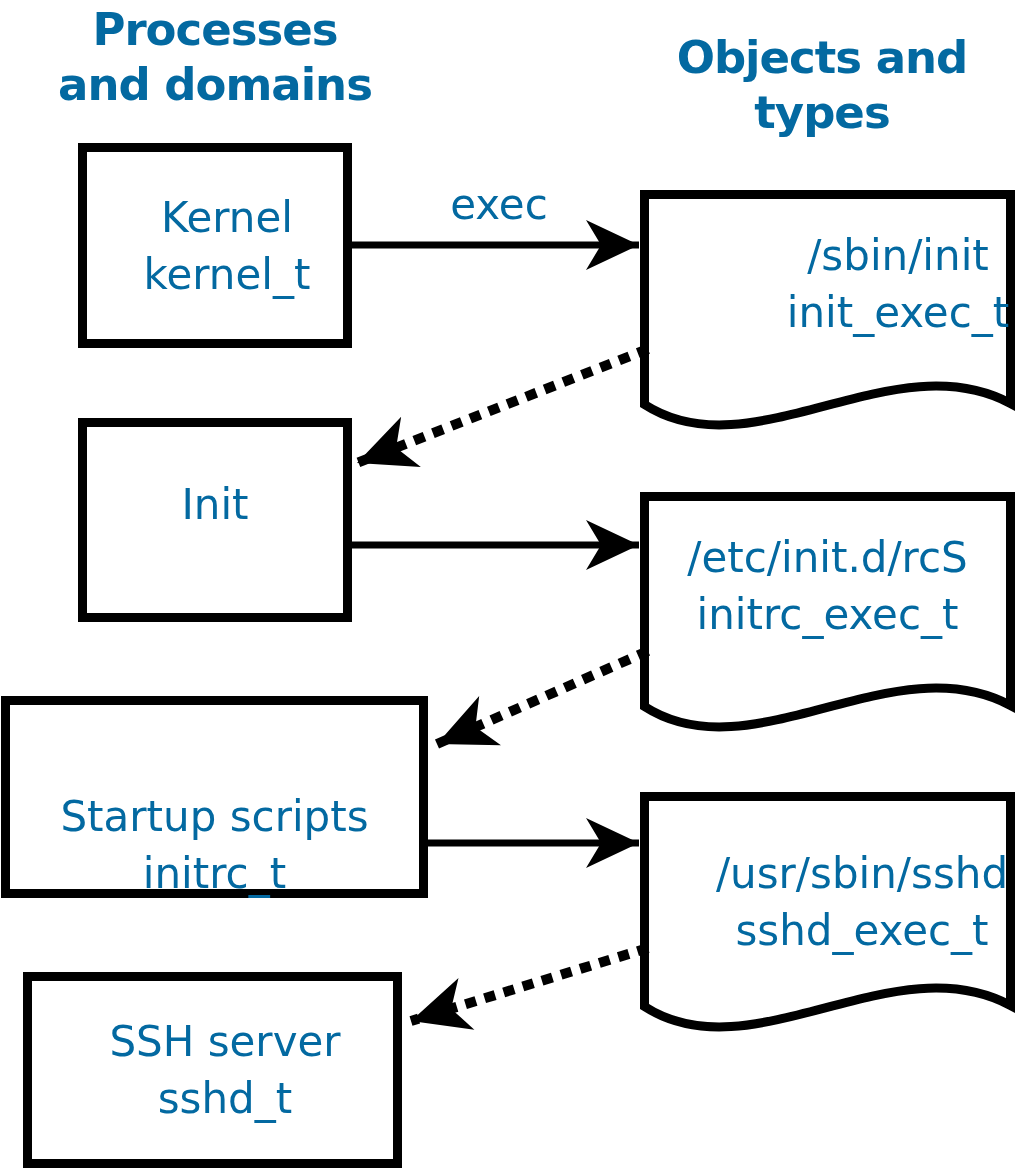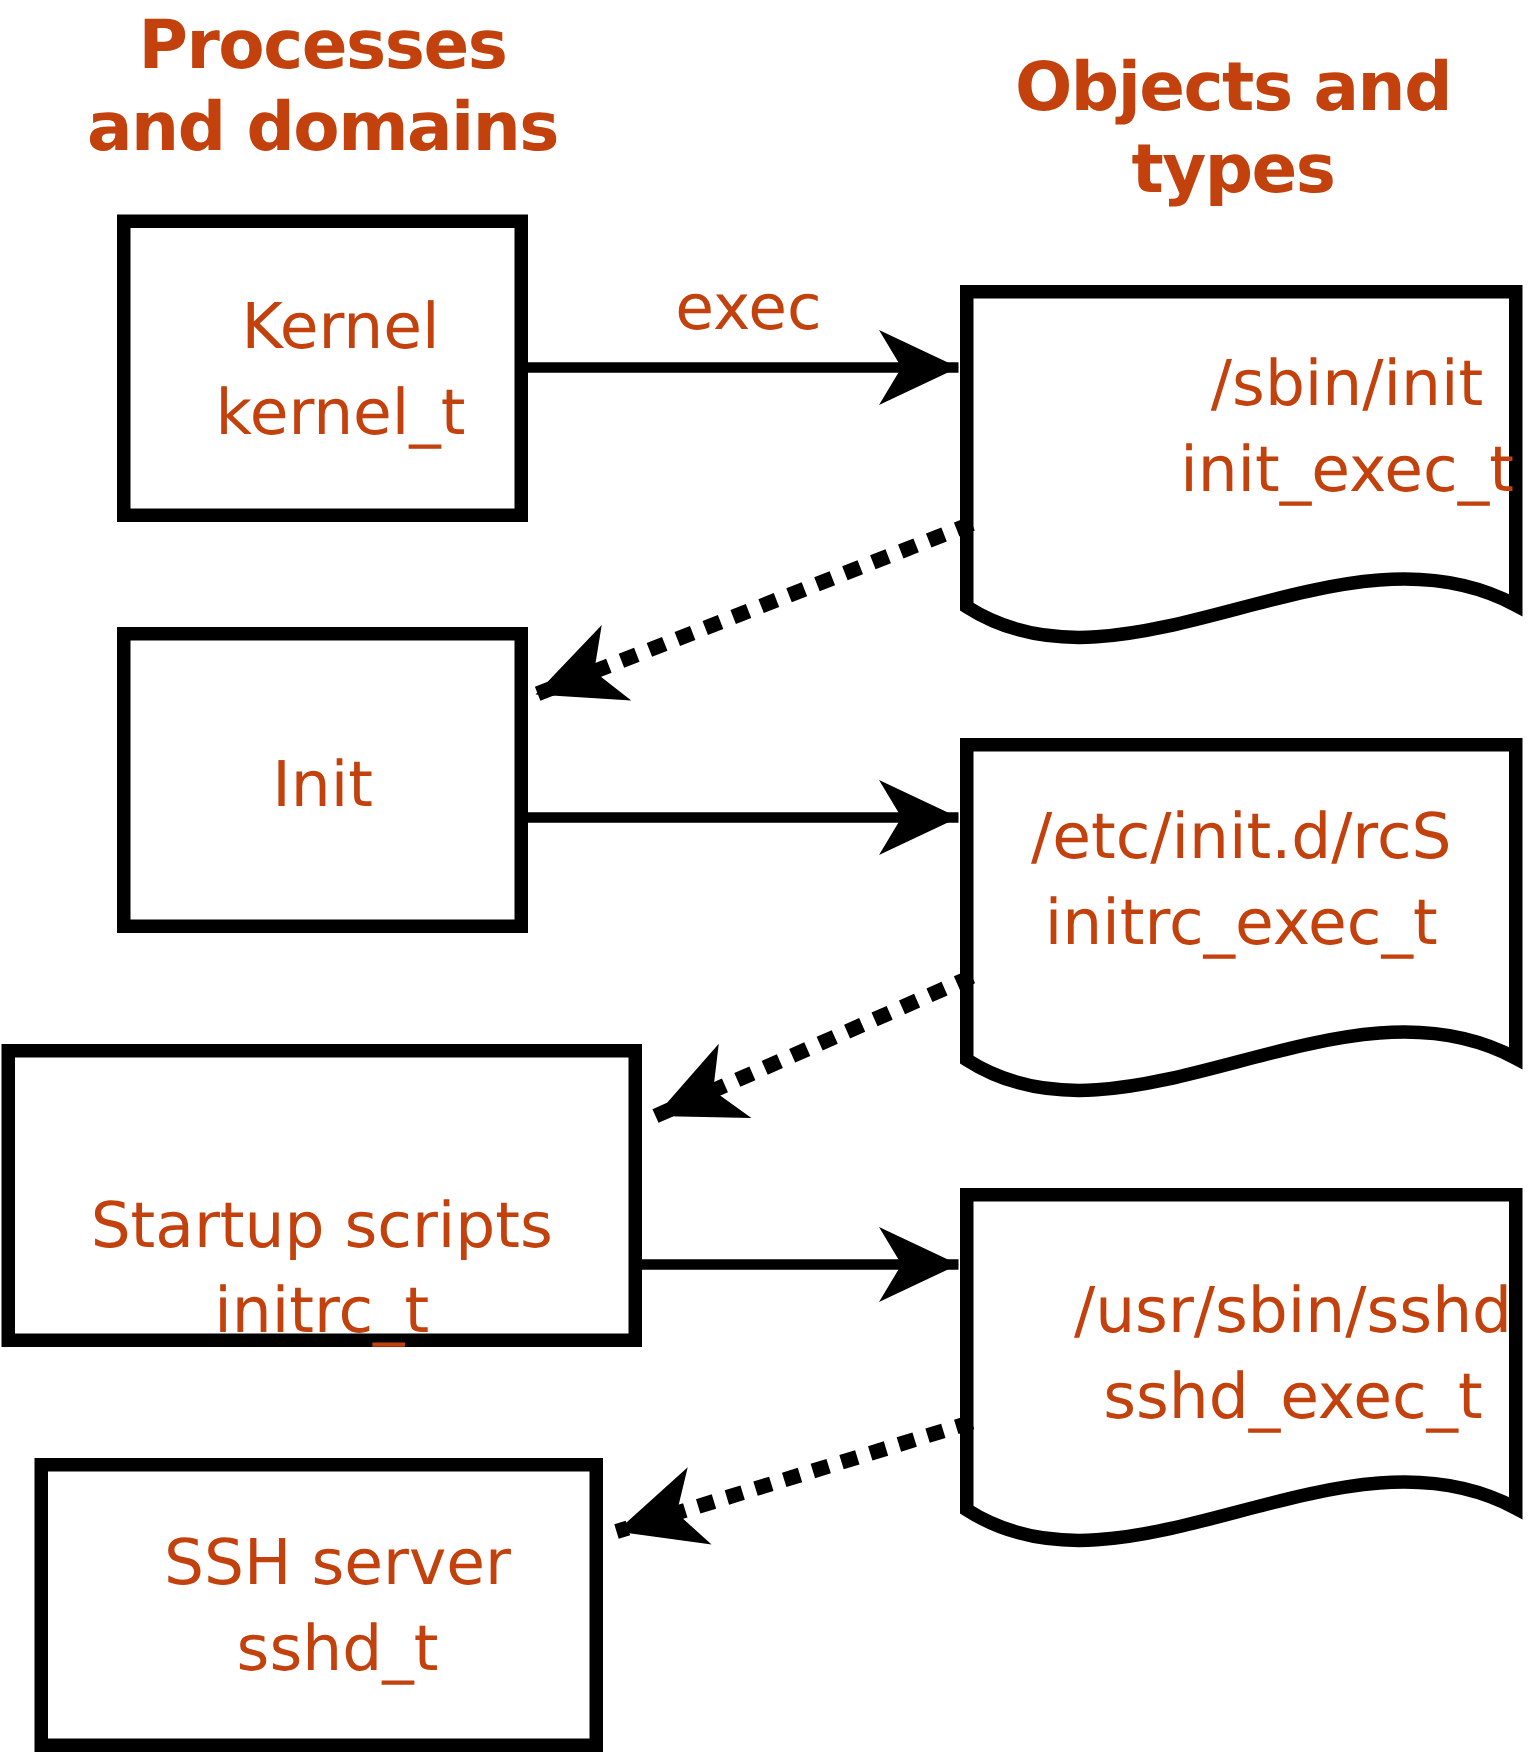--- a/index.html
+++ b/index.html
@@ -2,21 +2,21 @@
 <html><head>
 <meta charset="utf-8">
 <style>
   html, body { margin: 0; padding: 0; background: #ffffff; }
   #stage {
     position: relative;
     width: 1024px;
     height: 1173px;
     background: #ffffff;
     font-family: "DejaVu Sans", "Liberation Sans", sans-serif;
-    color: #c2410c;
+    color: #0369a1;
     overflow: hidden;
   }
   #shapes { position: absolute; left: 0; top: 0; }
   .hdr {
     position: absolute;
     display: flex; flex-direction: column;
     align-items: center; justify-content: center;
     font-weight: bold; font-size: 45px; line-height: 55px;
     letter-spacing: -1px; text-align: center; white-space: nowrap;
   }
@@ -29,21 +29,21 @@
   }
   .edge-lbl {
     position: absolute;
     display: flex; align-items: center; justify-content: center;
     font-size: 42px; white-space: nowrap;
   }
   
   #hdr-left   { left: 0px;   top: 2px;  width: 430px; height: 110px; }
   #hdr-right  { left: 620px; top: 2px;  width: 404px; height: 110px; margin-top: 28px; }
   #lbl-kernel { left: 78px;  top: 143px; width: 274px; height: 205px; padding-left: 12px; }
-  #lbl-init   { left: 78px;  top: 420px; width: 274px; height: 204px; }
+  #lbl-init   { left: 78px;  top: 402px; width: 274px; height: 204px; }
   #lbl-startup{ left: 1px;   top: 696px; width: 427px; height: 202px; margin-top: 48px; }
   #lbl-ssh    { left: 23px;  top: 972px; width: 404px; height: 196px; }
   #lbl-doc1   { left: 656px; top: 190px; width: 388px; height: 188px; padding-left: 48px; }
   #lbl-doc2   { left: 640px; top: 492px; width: 375px; height: 188px; }
   #lbl-doc3   { left: 640px; top: 808px; width: 444px; height: 188px; }
   #lbl-exec   { left: 429px; top: 175px; width: 140px; height: 58px; }
 </style>
 </head>
 <body>
 

